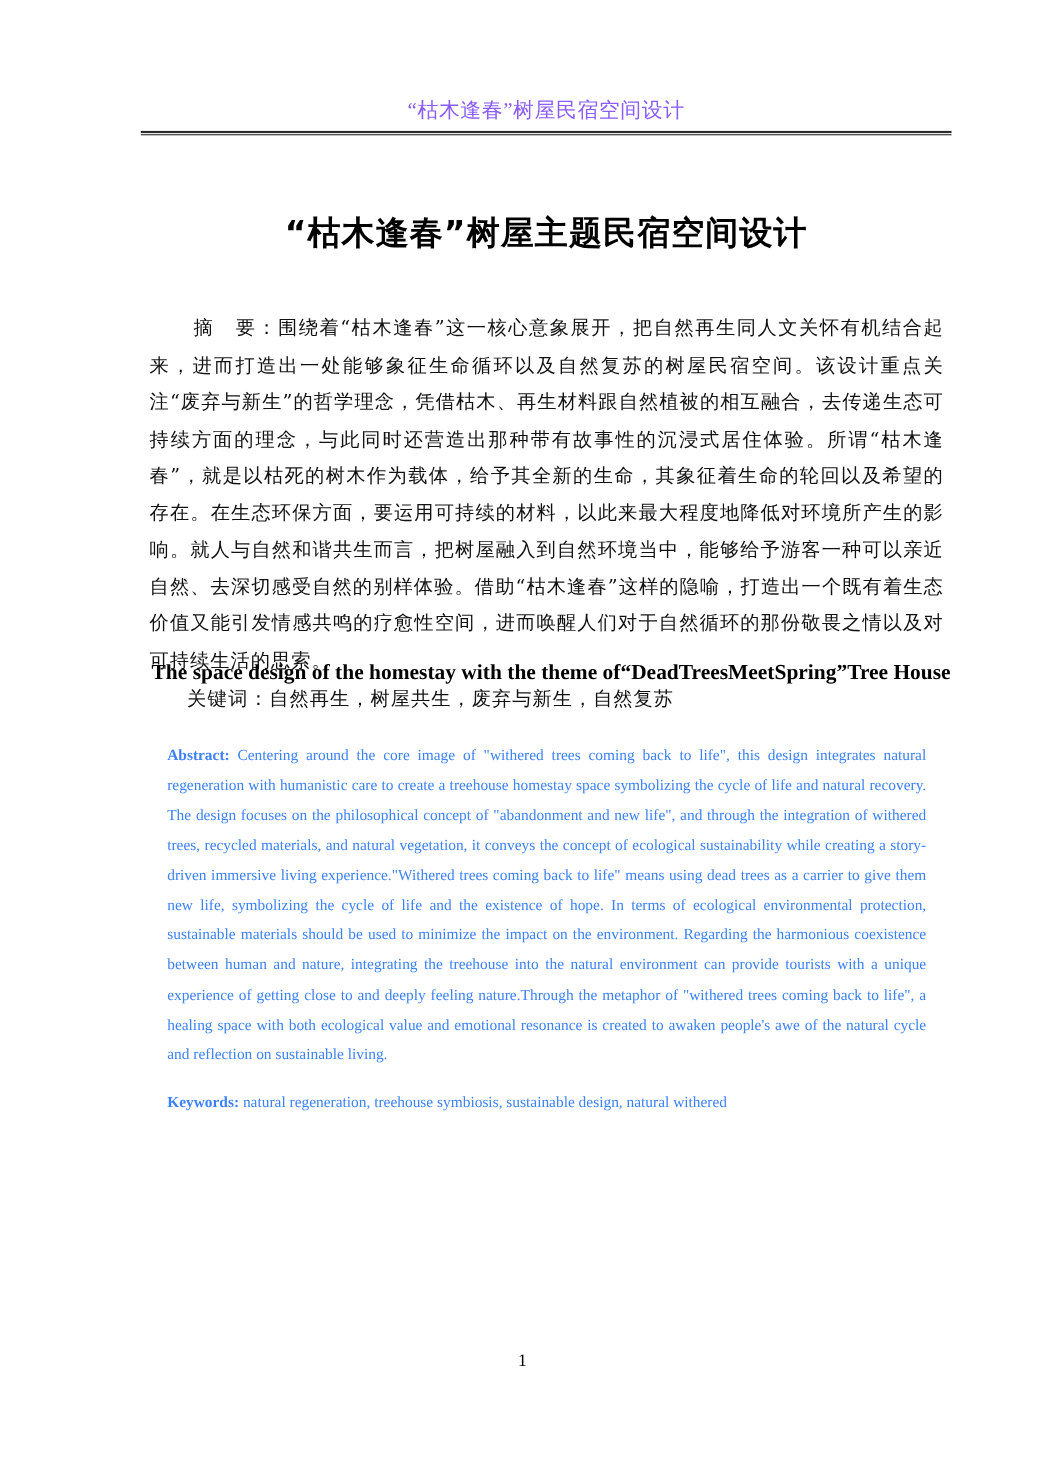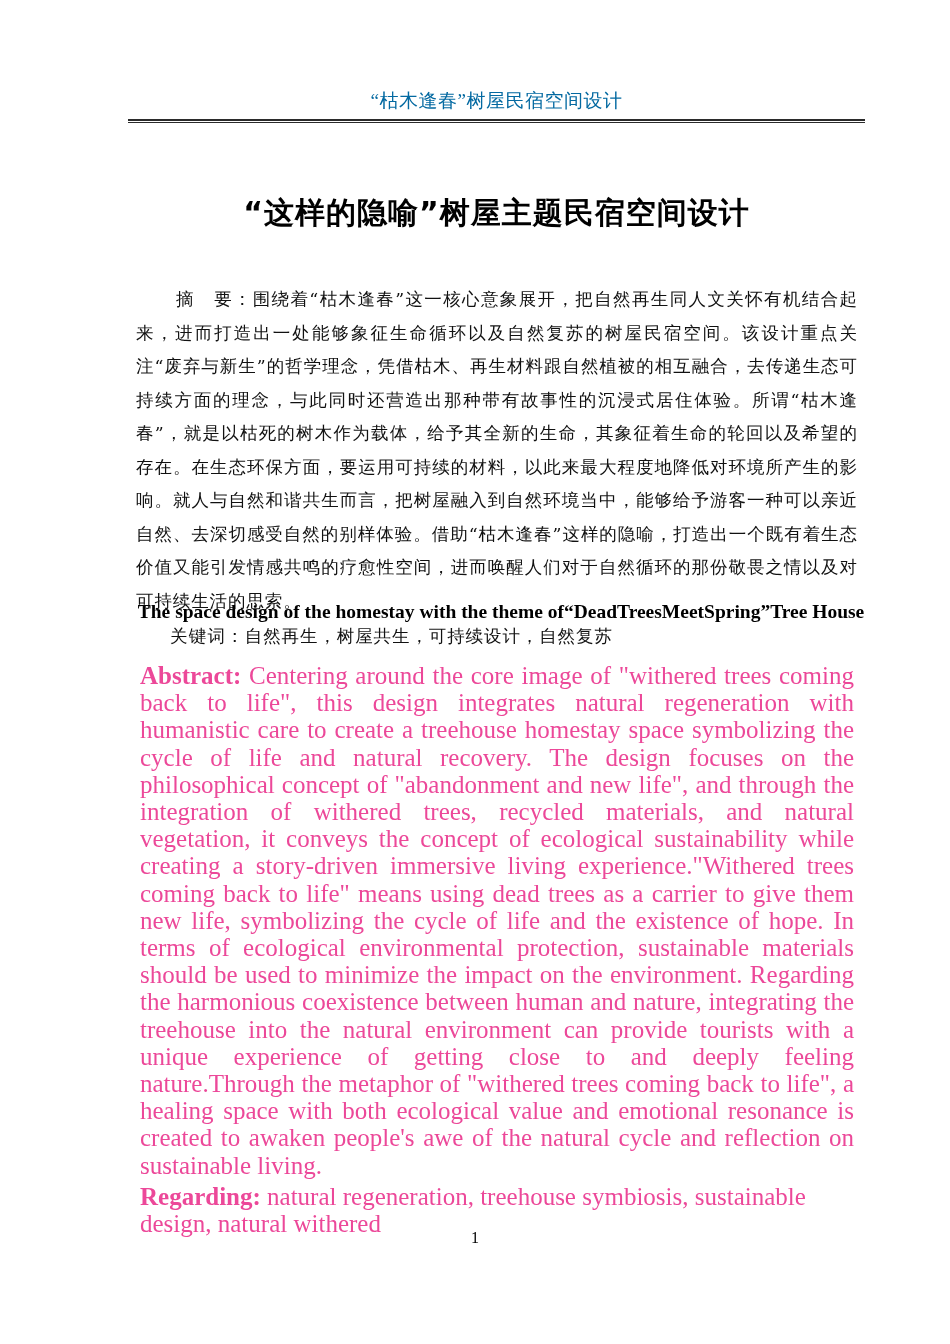--- a/index.html
+++ b/index.html
@@ -29,21 +29,21 @@
     left: 128px;
     top: 88px;
     width: 737px;
   }
   .header-text {
     text-align: center;
     font-family: "Liberation Serif", "DejaVu Serif", serif;
     font-size: 19px;
     line-height: 26px;
     letter-spacing: 0.5px;
-    color: #0369a1;
+    color: #8b5cf6;
     white-space: nowrap;
   }
   .header-rule-thick {
     margin-top: 5px;
     height: 2px;
     background: #2b2b2b;
   }
   .header-rule-thin {
     margin-top: 1px;
     height: 1px;
@@ -110,25 +110,25 @@
 
   
   .en-block {
     position: absolute;
     left: 136px;
     top: 658px;
     width: 722px;
   }
   .en-para {
     font-family: "Liberation Serif", "DejaVu Serif", serif;
-    font-size: 25px;
+    font-size: 14px;
     line-height: 27.2px;
     text-align: justify;
-    color: #ec4899;
-    margin: 4px;
+    color: #3b82f6;
+    margin: 16px;
     hyphens: none;
   }
   .en-label {
     font-weight: bold;
   }
   .en-kw {
     margin-top: 0px;
     text-align: left;
   }
 
@@ -149,29 +149,29 @@
 <body>
 
 <div class="page">
 
   <div class="header-block">
     <div class="header-text">“枯木逢春”树屋民宿空间设计</div>
     <div class="header-rule-thick"></div>
     <div class="header-rule-thin"></div>
   </div>
 
-  <div class="doc-title">“这样的隐喻”树屋主题民宿空间设计</div>
+  <div class="doc-title">“枯木逢春”树屋主题民宿空间设计</div>
 
   <div class="cn-block">
     <p class="cn-para"><span class="cn-label">摘　要：</span><span>围绕着“枯木逢春”这一核心意象展开，把自然再生同人文关怀有机结合起来，进而打造出一处能够象征生命循环以及自然复苏的树屋民宿空间。该设计重点关注“废弃与新生”的哲学理念，凭借枯木、再生材料跟自然植被的相互融合，去传递生态可持续方面的理念，与此同时还营造出那种带有故事性的沉浸式居住体验。所谓“枯木逢春”，就是以枯死的树木作为载体，给予其全新的生命，其象征着生命的轮回以及希望的存在。在生态环保方面，要运用可持续的材料，以此来最大程度地降低对环境所产生的影响。就人与自然和谐共生而言，把树屋融入到自然环境当中，能够给予游客一种可以亲近自然、去深切感受自然的别样体验。借助“枯木逢春”这样的隐喻，打造出一个既有着生态价值又能引发情感共鸣的疗愈性空间，进而唤醒人们对于自然循环的那份敬畏之情以及对可持续生活的思索。</span></p>
-    <p class="cn-para kw"><span class="cn-label">关键词：</span><span>自然再生，树屋共生，可持续设计，自然复苏</span></p>
+    <p class="cn-para kw"><span class="cn-label">关键词：</span><span>自然再生，树屋共生，废弃与新生，自然复苏</span></p>
   </div>
 
   <div class="en-title">The space design of the homestay with the theme of“DeadTreesMeetSpring”Tree House</div>
 
   <div class="en-block">
     <p class="en-para"><span class="en-label">Abstract:</span><span> Centering around the core image of "withered trees coming back to life", this design integrates natural regeneration with humanistic care to create a treehouse homestay space symbolizing the cycle of life and natural recovery. The design focuses on the philosophical concept of "abandonment and new life", and through the integration of withered trees, recycled materials, and natural vegetation, it conveys the concept of ecological sustainability while creating a story-driven immersive living experience."Withered trees coming back to life" means using dead trees as a carrier to give them new life, symbolizing the cycle of life and the existence of hope. In terms of ecological environmental protection, sustainable materials should be used to minimize the impact on the environment. Regarding the harmonious coexistence between human and nature, integrating the treehouse into the natural environment can provide tourists with a unique experience of getting close to and deeply feeling nature.Through the metaphor of "withered trees coming back to life", a healing space with both ecological value and emotional resonance is created to awaken people's awe of the natural cycle and reflection on sustainable living.</span></p>
-    <p class="en-para en-kw"><span class="en-label">Regarding:</span><span> natural regeneration, treehouse symbiosis, sustainable design, natural withered</span></p>
+    <p class="en-para en-kw"><span class="en-label">Keywords:</span><span> natural regeneration, treehouse symbiosis, sustainable design, natural withered</span></p>
   </div>
 
   <div class="page-number">1</div>
 
 </div>
 
 </body></html>

